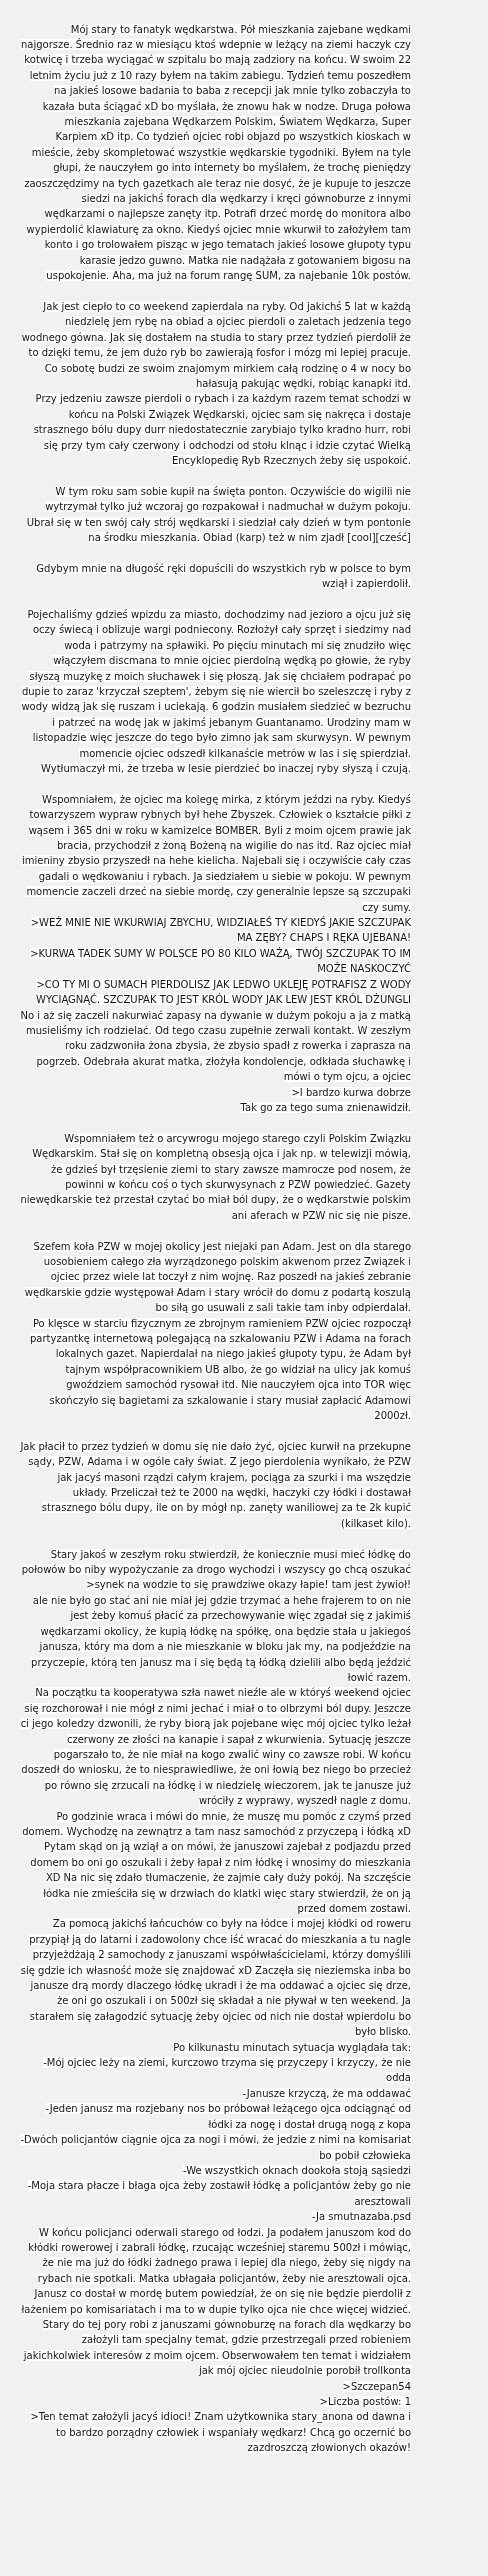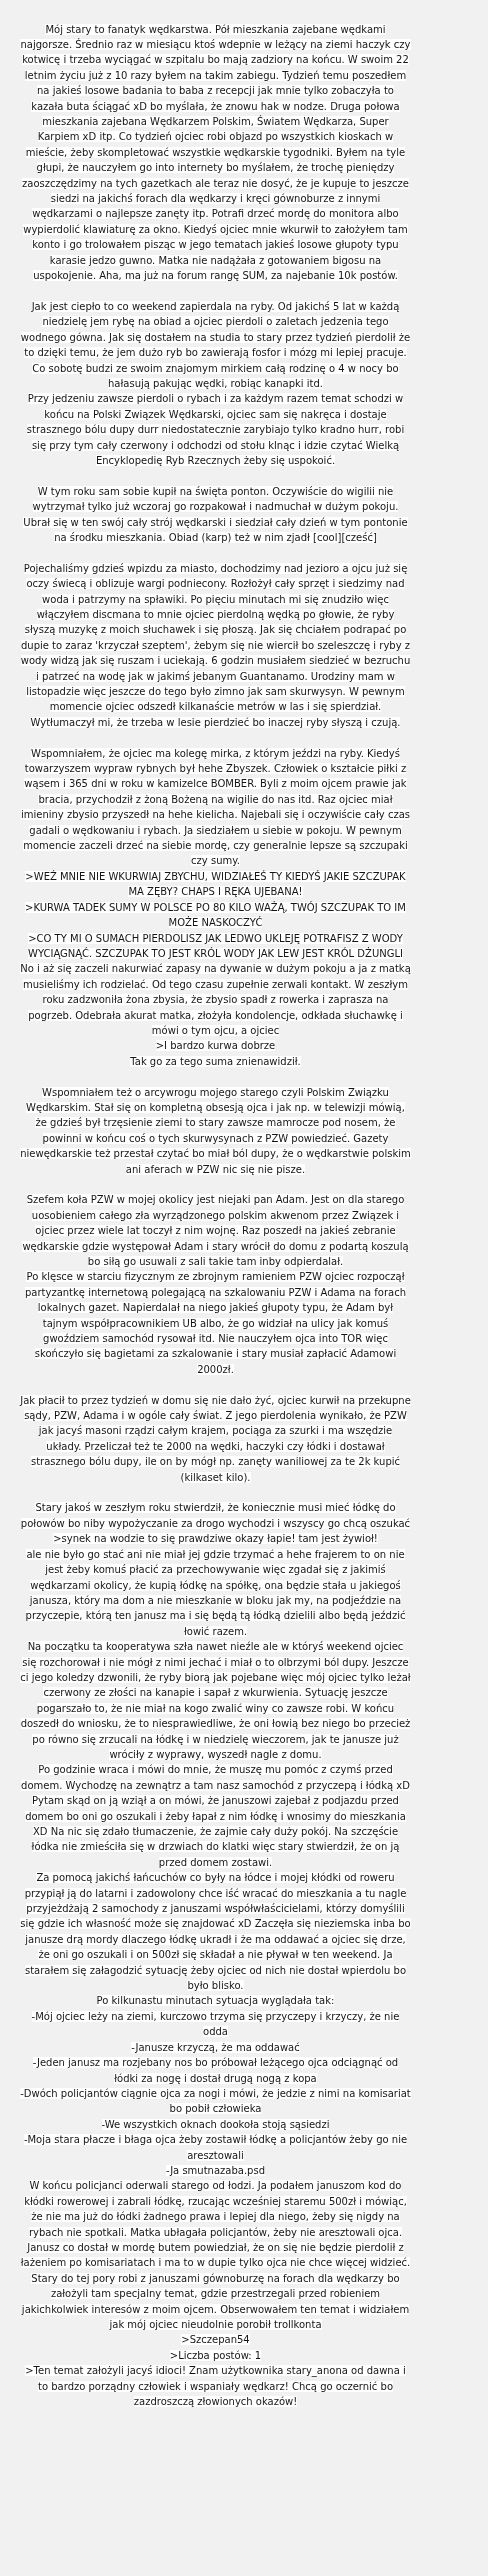--- a/index.html
+++ b/index.html
@@ -13,21 +13,21 @@
     background: #f1f1f1;
     font-family: "DejaVu Sans", "Liberation Sans", sans-serif;
   }
   .doc {
     box-sizing: border-box;
     width: 489px;
     padding: 21.6px 78px 24px 20px;
     color: #151515;
     font-size: 10px;
     line-height: 15.4px;
-    text-align: center;
+    text-align: right;
   }
   .doc p {
     margin: 0 0 15.4px 0;
     white-space: pre-line;
     word-wrap: break-word;
   }
   .doc p:last-child {
     margin-bottom: 0;
   }
   
@@ -39,20 +39,21 @@
 </style>
 </head>
 <body>
 
 <div class="doc">
   <p><span class="hl">Mój stary to fanatyk wędkarstwa. Pół mieszkania zajebane wędkami najgorsze. Średnio raz w miesiącu ktoś wdepnie w leżący na ziemi haczyk czy kotwicę i trzeba wyciągać w szpitalu bo mają zadziory na końcu. W swoim 22 letnim życiu już z 10 razy byłem na takim zabiegu. Tydzień temu poszedłem na jakieś losowe badania to baba z recepcji jak mnie tylko zobaczyła to kazała buta ściągać xD bo myślała, że znowu hak w nodze. Druga połowa mieszkania zajebana Wędkarzem Polskim, Światem Wędkarza, Super Karpiem xD itp. Co tydzień ojciec robi objazd po wszystkich kioskach w mieście, żeby skompletować wszystkie wędkarskie tygodniki. Byłem na tyle głupi, że nauczyłem go into internety bo myślałem, że trochę pieniędzy zaoszczędzimy na tych gazetkach ale teraz nie dosyć, że je kupuje to jeszcze siedzi na jakichś forach dla wędkarzy i kręci gównoburze z innymi wędkarzami o najlepsze zanęty itp. Potrafi drzeć mordę do monitora albo wypierdolić klawiaturę za okno. Kiedyś ojciec mnie wkurwił to założyłem tam konto i go trolowałem pisząc w jego tematach jakieś losowe głupoty typu karasie jedzo guwno. Matka nie nadążała z gotowaniem bigosu na uspokojenie. Aha, ma już na forum rangę SUM, za najebanie 10k postów.</span></p>
   <p><span class="hl">Jak jest ciepło to co weekend zapierdala na ryby. Od jakichś 5 lat w każdą niedzielę jem rybę na obiad a ojciec pierdoli o zaletach jedzenia tego wodnego gówna. Jak się dostałem na studia to stary przez tydzień pierdolił że to dzięki temu, że jem dużo ryb bo zawierają fosfor i mózg mi lepiej pracuje.
 Co sobotę budzi ze swoim znajomym mirkiem całą rodzinę o 4 w nocy bo hałasują pakując wędki, robiąc kanapki itd.
 Przy jedzeniu zawsze pierdoli o rybach i za każdym razem temat schodzi w końcu na Polski Związek Wędkarski, ojciec sam się nakręca i dostaje strasznego bólu dupy durr niedostatecznie zarybiajo tylko kradno hurr, robi się przy tym cały czerwony i odchodzi od stołu klnąc i idzie czytać Wielką Encyklopedię Ryb Rzecznych żeby się uspokoić.</span></p>
   <p><span class="hl">W tym roku sam sobie kupił na święta ponton. Oczywiście do wigilii nie wytrzymał tylko już wczoraj go rozpakował i nadmuchał w dużym pokoju. Ubrał się w ten swój cały strój wędkarski i siedział cały dzień w tym pontonie na środku mieszkania. Obiad (karp) też w nim zjadł [cool][cześć]</span></p>
+  <p><span class="hl">Gdybym mnie na długość ręki dopuścili do wszystkich ryb w polsce to bym wziął i zapierdolił.</span></p>
   <p><span class="hl">Pojechaliśmy gdzieś wpizdu za miasto, dochodzimy nad jezioro a ojcu już się oczy świecą i oblizuje wargi podniecony. Rozłożył cały sprzęt i siedzimy nad woda i patrzymy na spławiki. Po pięciu minutach mi się znudziło więc włączyłem discmana to mnie ojciec pierdolną wędką po głowie, że ryby słyszą muzykę z moich słuchawek i się płoszą. Jak się chciałem podrapać po dupie to zaraz 'krzyczał szeptem', żebym się nie wiercił bo szeleszczę i ryby z wody widzą jak się ruszam i uciekają. 6 godzin musiałem siedzieć w bezruchu i patrzeć na wodę jak w jakimś jebanym Guantanamo. Urodziny mam w listopadzie więc jeszcze do tego było zimno jak sam skurwysyn. W pewnym momencie ojciec odszedł kilkanaście metrów w las i się spierdział. Wytłumaczył mi, że trzeba w lesie pierdzieć bo inaczej ryby słyszą i czują.</span></p>
   <p><span class="hl">Wspomniałem, że ojciec ma kolegę mirka, z którym jeździ na ryby. Kiedyś towarzyszem wypraw rybnych był hehe Zbyszek. Człowiek o kształcie piłki z wąsem i 365 dni w roku w kamizelce BOMBER. Byli z moim ojcem prawie jak bracia, przychodził z żoną Bożeną na wigilie do nas itd. Raz ojciec miał imieniny zbysio przyszedł na hehe kielicha. Najebali się i oczywiście cały czas gadali o wędkowaniu i rybach. Ja siedziałem u siebie w pokoju. W pewnym momencie zaczeli drzeć na siebie mordę, czy generalnie lepsze są szczupaki czy sumy.
 &gt;WEŹ MNIE NIE WKURWIAJ ZBYCHU, WIDZIAŁEŚ TY KIEDYŚ JAKIE SZCZUPAK MA ZĘBY? CHAPS I RĘKA UJEBANA!
 &gt;KURWA TADEK SUMY W POLSCE PO 80 KILO WAŻĄ, TWÓJ SZCZUPAK TO IM MOŻE NASKOCZYĆ
 &gt;CO TY MI O SUMACH PIERDOLISZ JAK LEDWO UKLEJĘ POTRAFISZ Z WODY WYCIĄGNĄĆ. SZCZUPAK TO JEST KRÓL WODY JAK LEW JEST KRÓL DŻUNGLI
 No i aż się zaczeli nakurwiać zapasy na dywanie w dużym pokoju a ja z matką musieliśmy ich rodzielać. Od tego czasu zupełnie zerwali kontakt. W zeszłym roku zadzwoniła żona zbysia, że zbysio spadł z rowerka i zaprasza na pogrzeb. Odebrała akurat matka, złożyła kondolencje, odkłada słuchawkę i mówi o tym ojcu, a ojciec
 &gt;I bardzo kurwa dobrze
 Tak go za tego suma znienawidził.</span></p>
   <p><span class="hl">Wspomniałem też o arcywrogu mojego starego czyli Polskim Związku Wędkarskim. Stał się on kompletną obsesją ojca i jak np. w telewizji mówią, że gdzieś był trzęsienie ziemi to stary zawsze mamrocze pod nosem, że powinni w końcu coś o tych skurwysynach z PZW powiedzieć. Gazety niewędkarskie też przestał czytać bo miał ból dupy, że o wędkarstwie polskim ani aferach w PZW nic się nie pisze.</span></p>
   <p><span class="hl">Szefem koła PZW w mojej okolicy jest niejaki pan Adam. Jest on dla starego uosobieniem całego zła wyrządzonego polskim akwenom przez Związek i ojciec przez wiele lat toczył z nim wojnę. Raz poszedł na jakieś zebranie wędkarskie gdzie występował Adam i stary wrócił do domu z podartą koszulą bo siłą go usuwali z sali takie tam inby odpierdalał.

